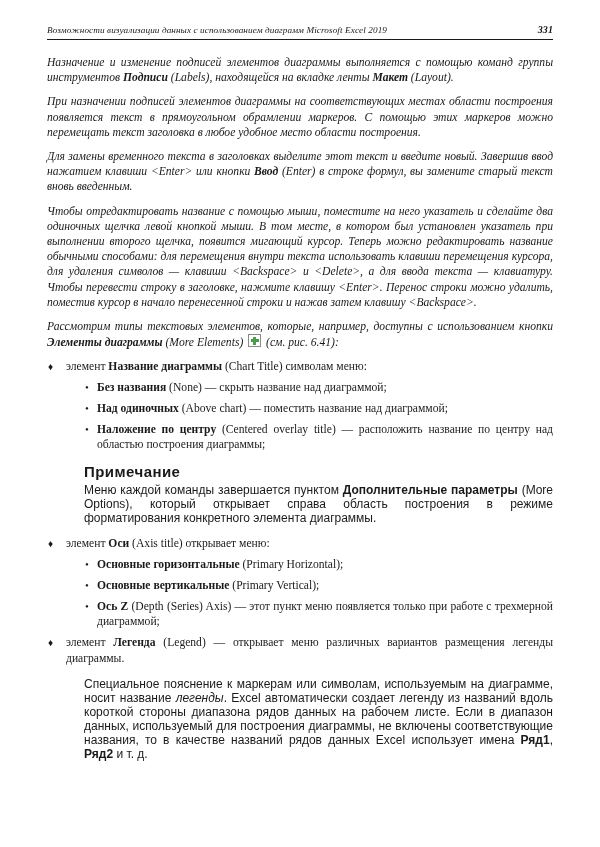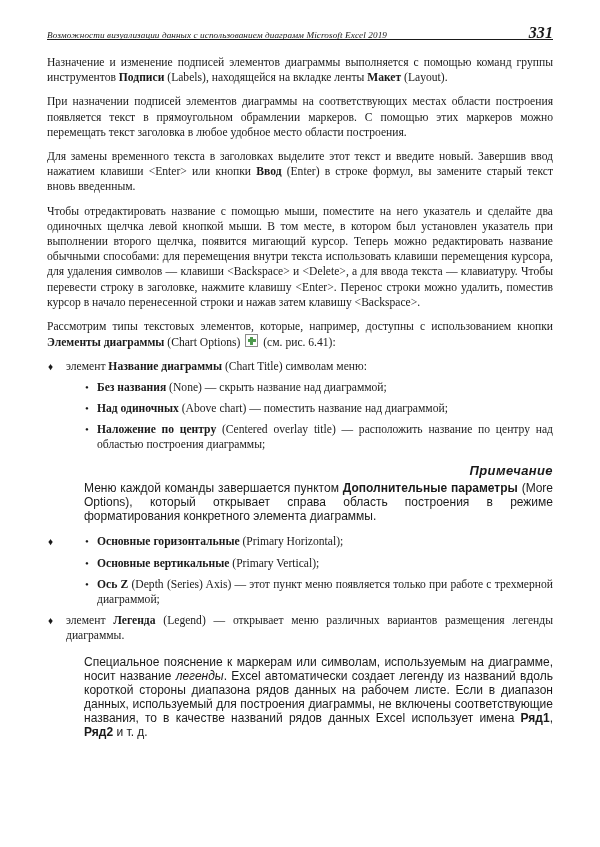--- a/index.html
+++ b/index.html
@@ -36,21 +36,21 @@
     color: #1a1a1a;
   }
   .header-title {
     font-style: italic;
     font-weight: normal;
     white-space: nowrap;
   }
   .header-page {
     font-style: italic;
     font-weight: bold;
-    font-size: 16px;
+    font-size: 10px;
   }
   .header-rule {
     position: absolute;
     left: 47px;
     top: 39px;
     width: 506px;
     height: 1px;
     background: #1a1a1a;
   }
   
@@ -60,20 +60,21 @@
     top: 55px;
     width: 506px;
   }
   p.para {
     margin: 0 0 9px 0;
     font-size: 11.6px;
     line-height: 15.2px;
     text-align: justify;
     text-justify: inter-word;
     hyphens: manual;
+    font-style: italic;
   }
   p.para:last-child { margin-bottom: 0; }
   b, .b { font-weight: bold; }
 
   
   .plus-btn {
     display: inline-block;
     width: 11px;
     height: 11px;
     border: 1px solid #8a8a8a;
@@ -139,27 +140,25 @@
   }
   .li-text { display: block; }
 
   
   .note {
     margin: 11px 0 11px 37px;
     width: 469px;
     font-family: "Liberation Sans", "DejaVu Sans", sans-serif;
   }
   .note-title {
-    font-size: 13px;
-    font-style: italic;
+    font-size: 15px;
     font-weight: bold;
     letter-spacing: 0.03em;
     margin-bottom: 3px;
     color: #1a1a1a;
-    text-align: right;
   }
   .note-body {
     font-size: 12px;
     line-height: 14px;
     text-align: justify;
     color: #1a1a1a;
   }
   .note-body b { font-weight: bold; }
   .note-body i { font-style: italic; }
   .spacer-8 { height: 8px; }
@@ -178,21 +177,21 @@
   <div class="content">
 
     <p class="para"><span>Назначение и изменение подписей элементов диаграммы выполняется с помощью команд группы инструментов </span><b>Подписи</b><span> (Labels), находящейся на вкладке ленты </span><b>Макет</b><span> (Layout).</span></p>
 
     <p class="para">При назначении подписей элементов диаграммы на соответствующих местах области построения появляется текст в прямоугольном обрамлении маркеров. С помощью этих маркеров можно перемещать текст заголовка в любое удобное место области построения.</p>
 
     <p class="para"><span>Для замены временного текста в заголовках выделите этот текст и введите новый. Завершив ввод нажатием клавиши &lt;Enter&gt; или кнопки </span><b>Ввод</b><span> (Enter) в строке формул, вы замените старый текст вновь введенным.</span></p>
 
     <p class="para">Чтобы отредактировать название с помощью мыши, поместите на него указатель и сделайте два одиночных щелчка левой кнопкой мыши. В том месте, в котором был установлен указатель при выполнении второго щелчка, появится мигающий курсор. Теперь можно редактировать название обычными способами: для перемещения внутри текста использовать клавиши перемещения курсора, для удаления символов — клавиши &lt;Backspace&gt; и &lt;Delete&gt;, а для ввода текста — клавиатуру. Чтобы перевести строку в заголовке, нажмите клавишу &lt;Enter&gt;. Перенос строки можно удалить, поместив курсор в начало перенесенной строки и нажав затем клавишу &lt;Backspace&gt;.</p>
 
-    <p class="para"><span>Рассмотрим типы текстовых элементов, которые, например, доступны с использованием кнопки </span><b>Элементы диаграммы</b><span> (Chart Options) </span><span class="plus-btn"></span><span> (см. рис. 6.41):</span></p>
+    <p class="para"><span>Рассмотрим типы текстовых элементов, которые, например, доступны с использованием кнопки </span><b>Элементы диаграммы</b><span> (More Elements) </span><span class="plus-btn"></span><span> (см. рис. 6.41):</span></p>
 
     <ul class="lvl1">
       <li>
         <span class="bullet-d">♦</span>
         <span class="li-text"><span>элемент </span><b>Название диаграммы</b><span> (Chart Title) символам меню:</span></span>
 
         <ul class="lvl2">
           <li>
             <span class="bullet-r">•</span>
             <span class="li-text"><b>Без названия</b><span> (None) — скрыть название над диаграммой;</span></span>
@@ -210,20 +209,21 @@
     </ul>
 
     <div class="note">
       <div class="note-title">Примечание</div>
       <div class="note-body"><span>Меню каждой команды завершается пунктом </span><b>Дополнительные параметры</b><span> (More Options), который открывает справа область построения в режиме форматирования конкретного элемента диаграммы.</span></div>
     </div>
 
     <ul class="lvl1">
       <li>
         <span class="bullet-d">♦</span>
+        <span class="li-text"><span>элемент </span><b>Оси</b><span>  (Axis title) открывает меню:</span></span>
 
         <ul class="lvl2">
           <li>
             <span class="bullet-r">•</span>
             <span class="li-text"><b>Основные горизонтальные</b><span> (Primary Horizontal);</span></span>
           </li>
           <li>
             <span class="bullet-r">•</span>
             <span class="li-text"><b>Основные вертикальные</b><span> (Primary Vertical);</span></span>
           </li>

